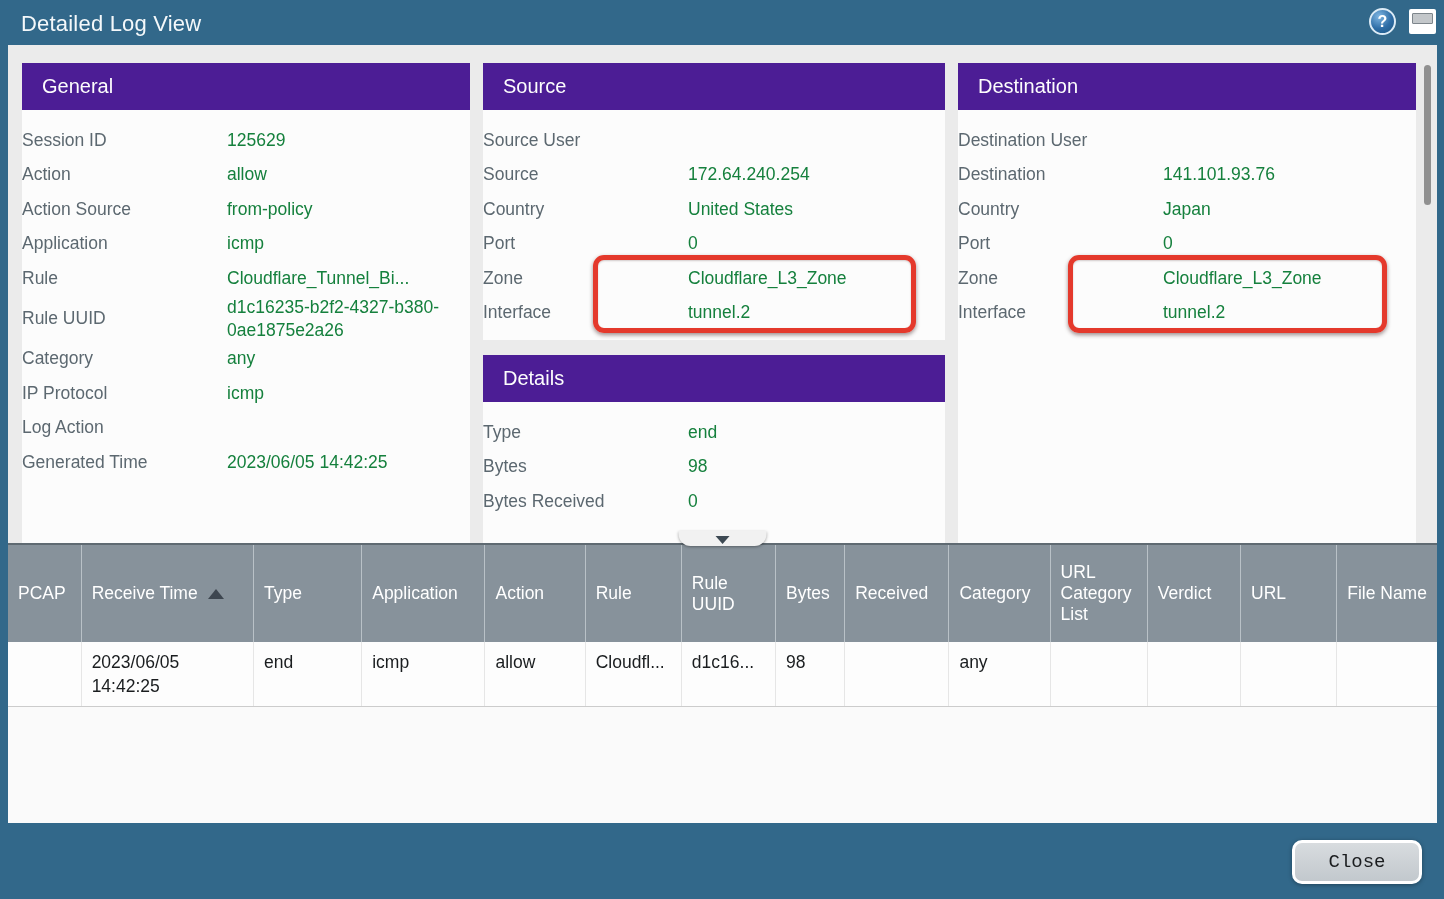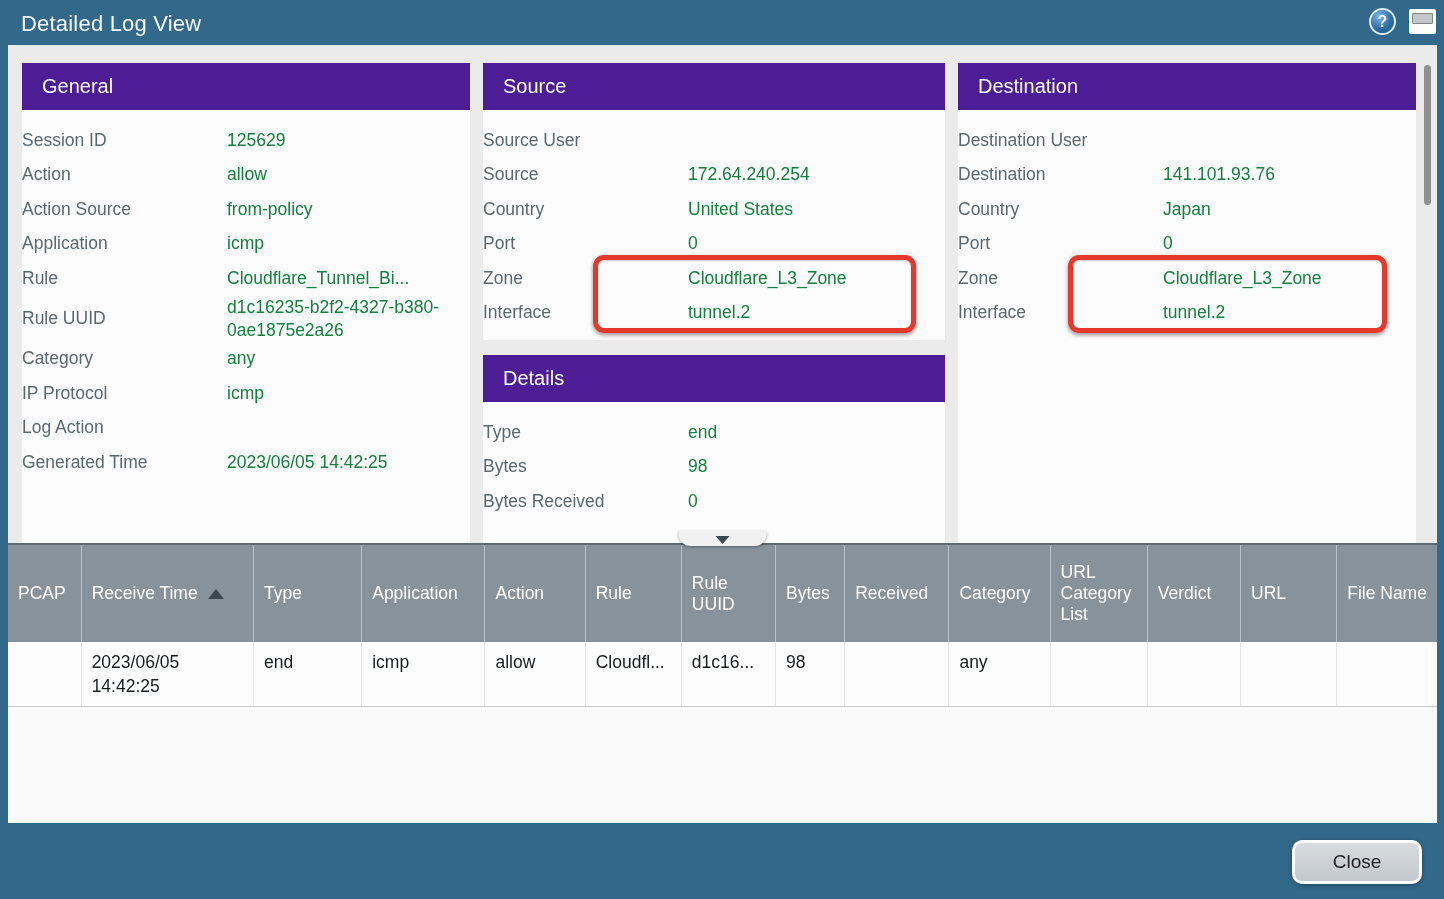--- a/index.html
+++ b/index.html
@@ -113,21 +113,21 @@
     border-right: 1px solid #e6e6e6; border-bottom: 1px solid #cccccc;
   }
   #log-table td:last-child { border-right: none; }
 
   
   .close-btn {
     position: absolute; right: 22px; bottom: 15px;
     width: 130px; height: 44px;
     background: linear-gradient(#d8dcdf, #c2c8cd);
     border: 3px solid #ffffff; border-radius: 10px;
-    font-family: Liberation Sans, sans-serif;
+    font-family: Liberation Mono, monospace;
     font-size: 19px; color: #1b1d1f;
     box-shadow: 0 1px 4px rgba(0,0,0,.35);
     cursor: pointer;
   }
 </style>
 </head>
 <body>
 
 <div class="titlebar">
   <span class="title">Detailed Log View</span>

